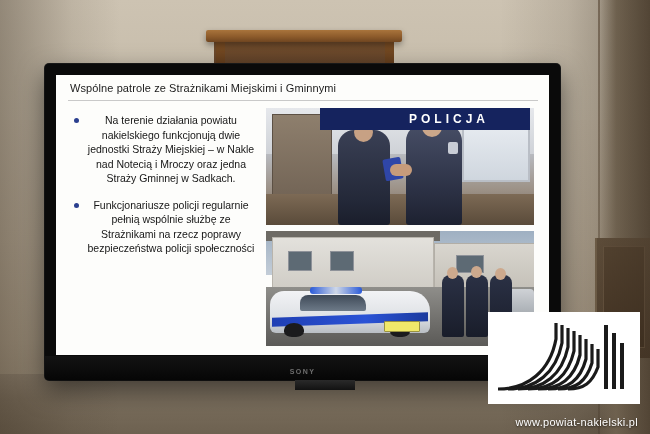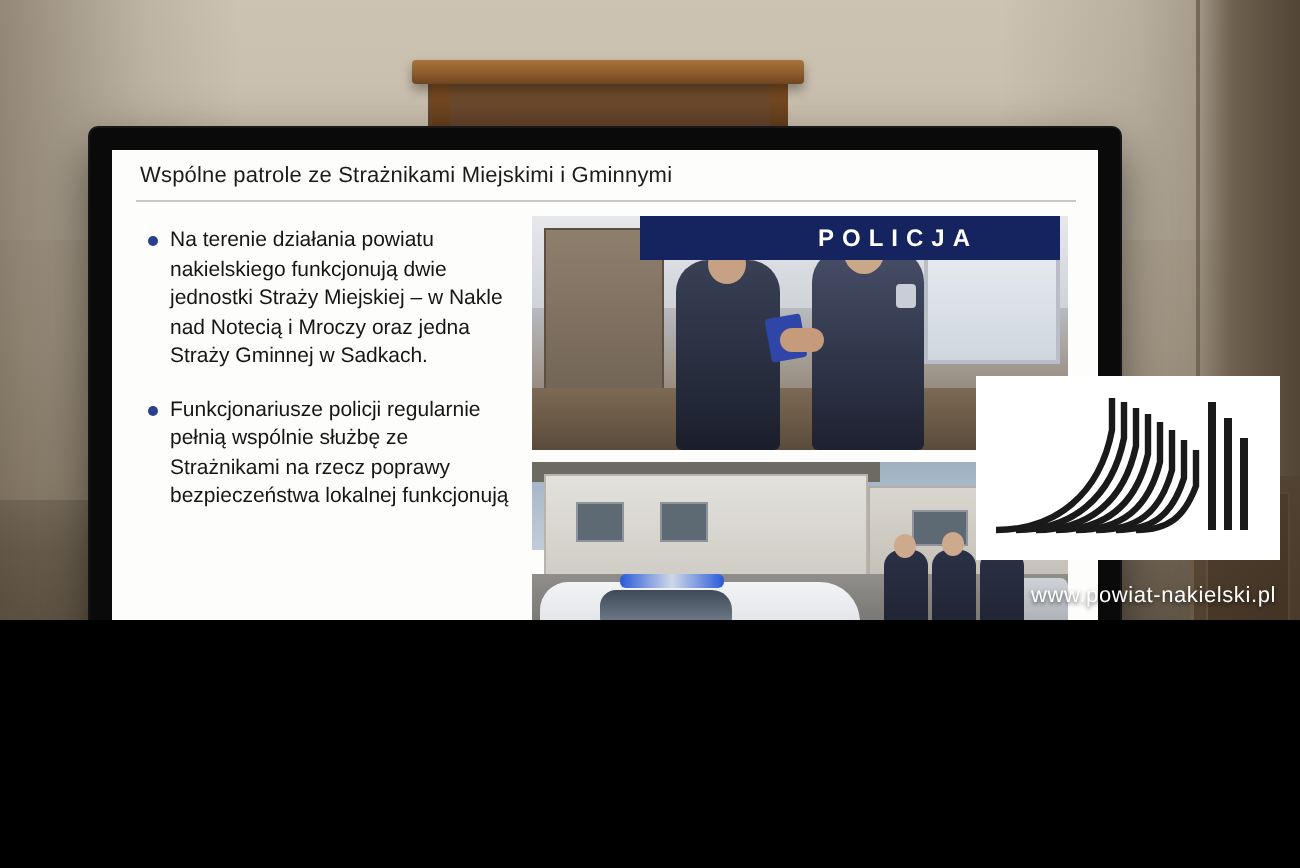--- a/index.html
+++ b/index.html
@@ -9,21 +9,21 @@
   }
   body {
     width: 650px;
     height: 434px;
     overflow: hidden;
     font-family: "Liberation Sans", sans-serif;
   }
   #scene {
     position: relative;
     width: 650px;
-    height: 310px;
+    height: 434px;
     overflow: hidden;
     background: #b9ad9a;
   }
 
   
   .wall {
     position: absolute;
     inset: 0;
     background:
       linear-gradient(180deg, #c9bfae 0%, #c3b8a6 28%, #b8ac99 55%, #a99c88 78%, #8f836f 100%);
@@ -156,20 +156,21 @@
     position: absolute;
     left: 16px; top: 38px; width: 185px;
   }
   .bullet {
     position: relative;
     padding-left: 13px;
     margin-bottom: 12px;
     font-size: 10.5px;
     line-height: 14.5px;
     color: #161616;
+    text-align: center;
   }
   .bullet::before {
     content: "";
     position: absolute;
     left: 2px; top: 5px;
     width: 5px; height: 5px;
     background: #2b3f8f;
     border-radius: 50%;
   }
 
@@ -391,21 +392,21 @@
   <div class="tv">
     <div class="tv-screen">
 
       <div class="slide">
 
         <div class="slide-title">Wspólne patrole ze Strażnikami Miejskimi i Gminnymi</div>
         <div class="slide-title-rule"></div>
 
         <div class="slide-left">
           <div class="bullet">Na terenie działania powiatu nakielskiego funkcjonują dwie jednostki Straży Miejskiej – w Nakle nad Notecią i Mroczy oraz jedna Straży Gminnej w Sadkach.</div>
-          <div class="bullet">Funkcjonariusze policji regularnie pełnią wspólnie służbę ze Strażnikami na rzecz poprawy bezpieczeństwa lokalnej funkcjonują</div>
+          <div class="bullet">Funkcjonariusze policji regularnie pełnią wspólnie służbę ze Strażnikami na rzecz poprawy bezpieczeństwa policji społeczności</div>
         </div>
 
         <div class="photo-col">
 
           <div class="photo photo-top">
             <div class="ph1-bg"></div>
             <div class="ph1-wallpanel"></div>
             <div class="ph1-door"></div>
             <div class="ph1-window"></div>
             <div class="ph1-desk"></div>

